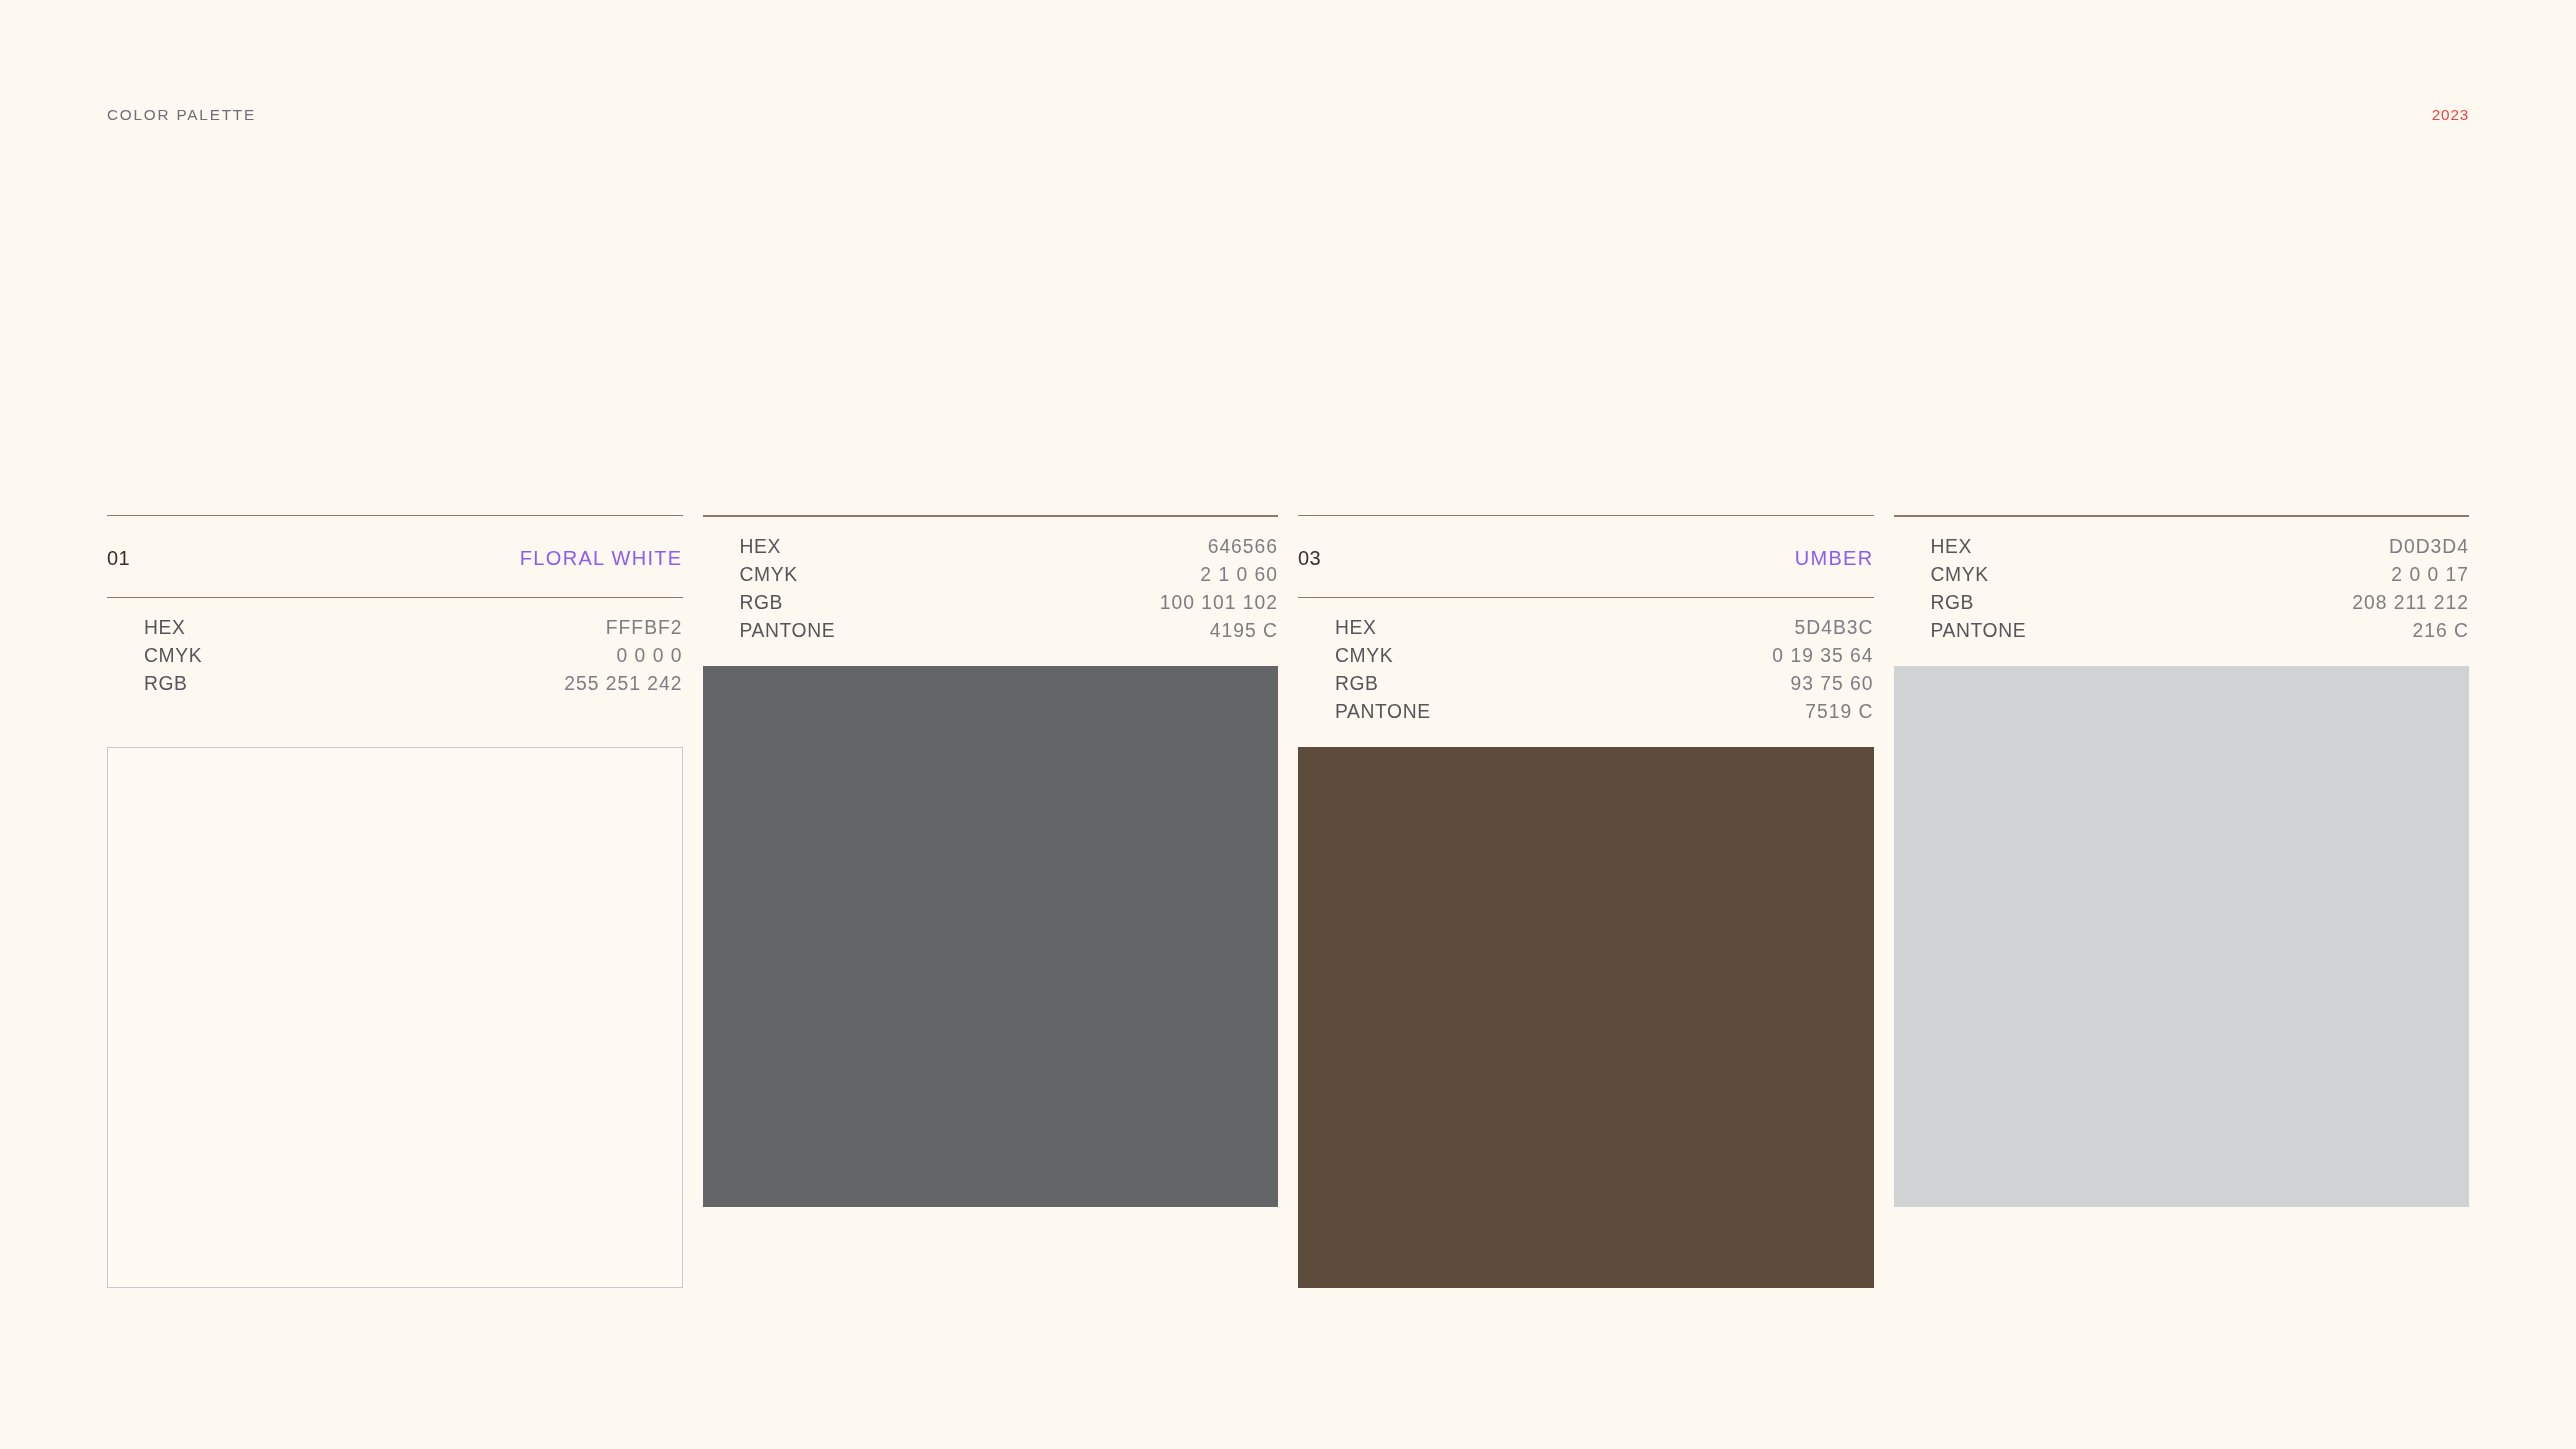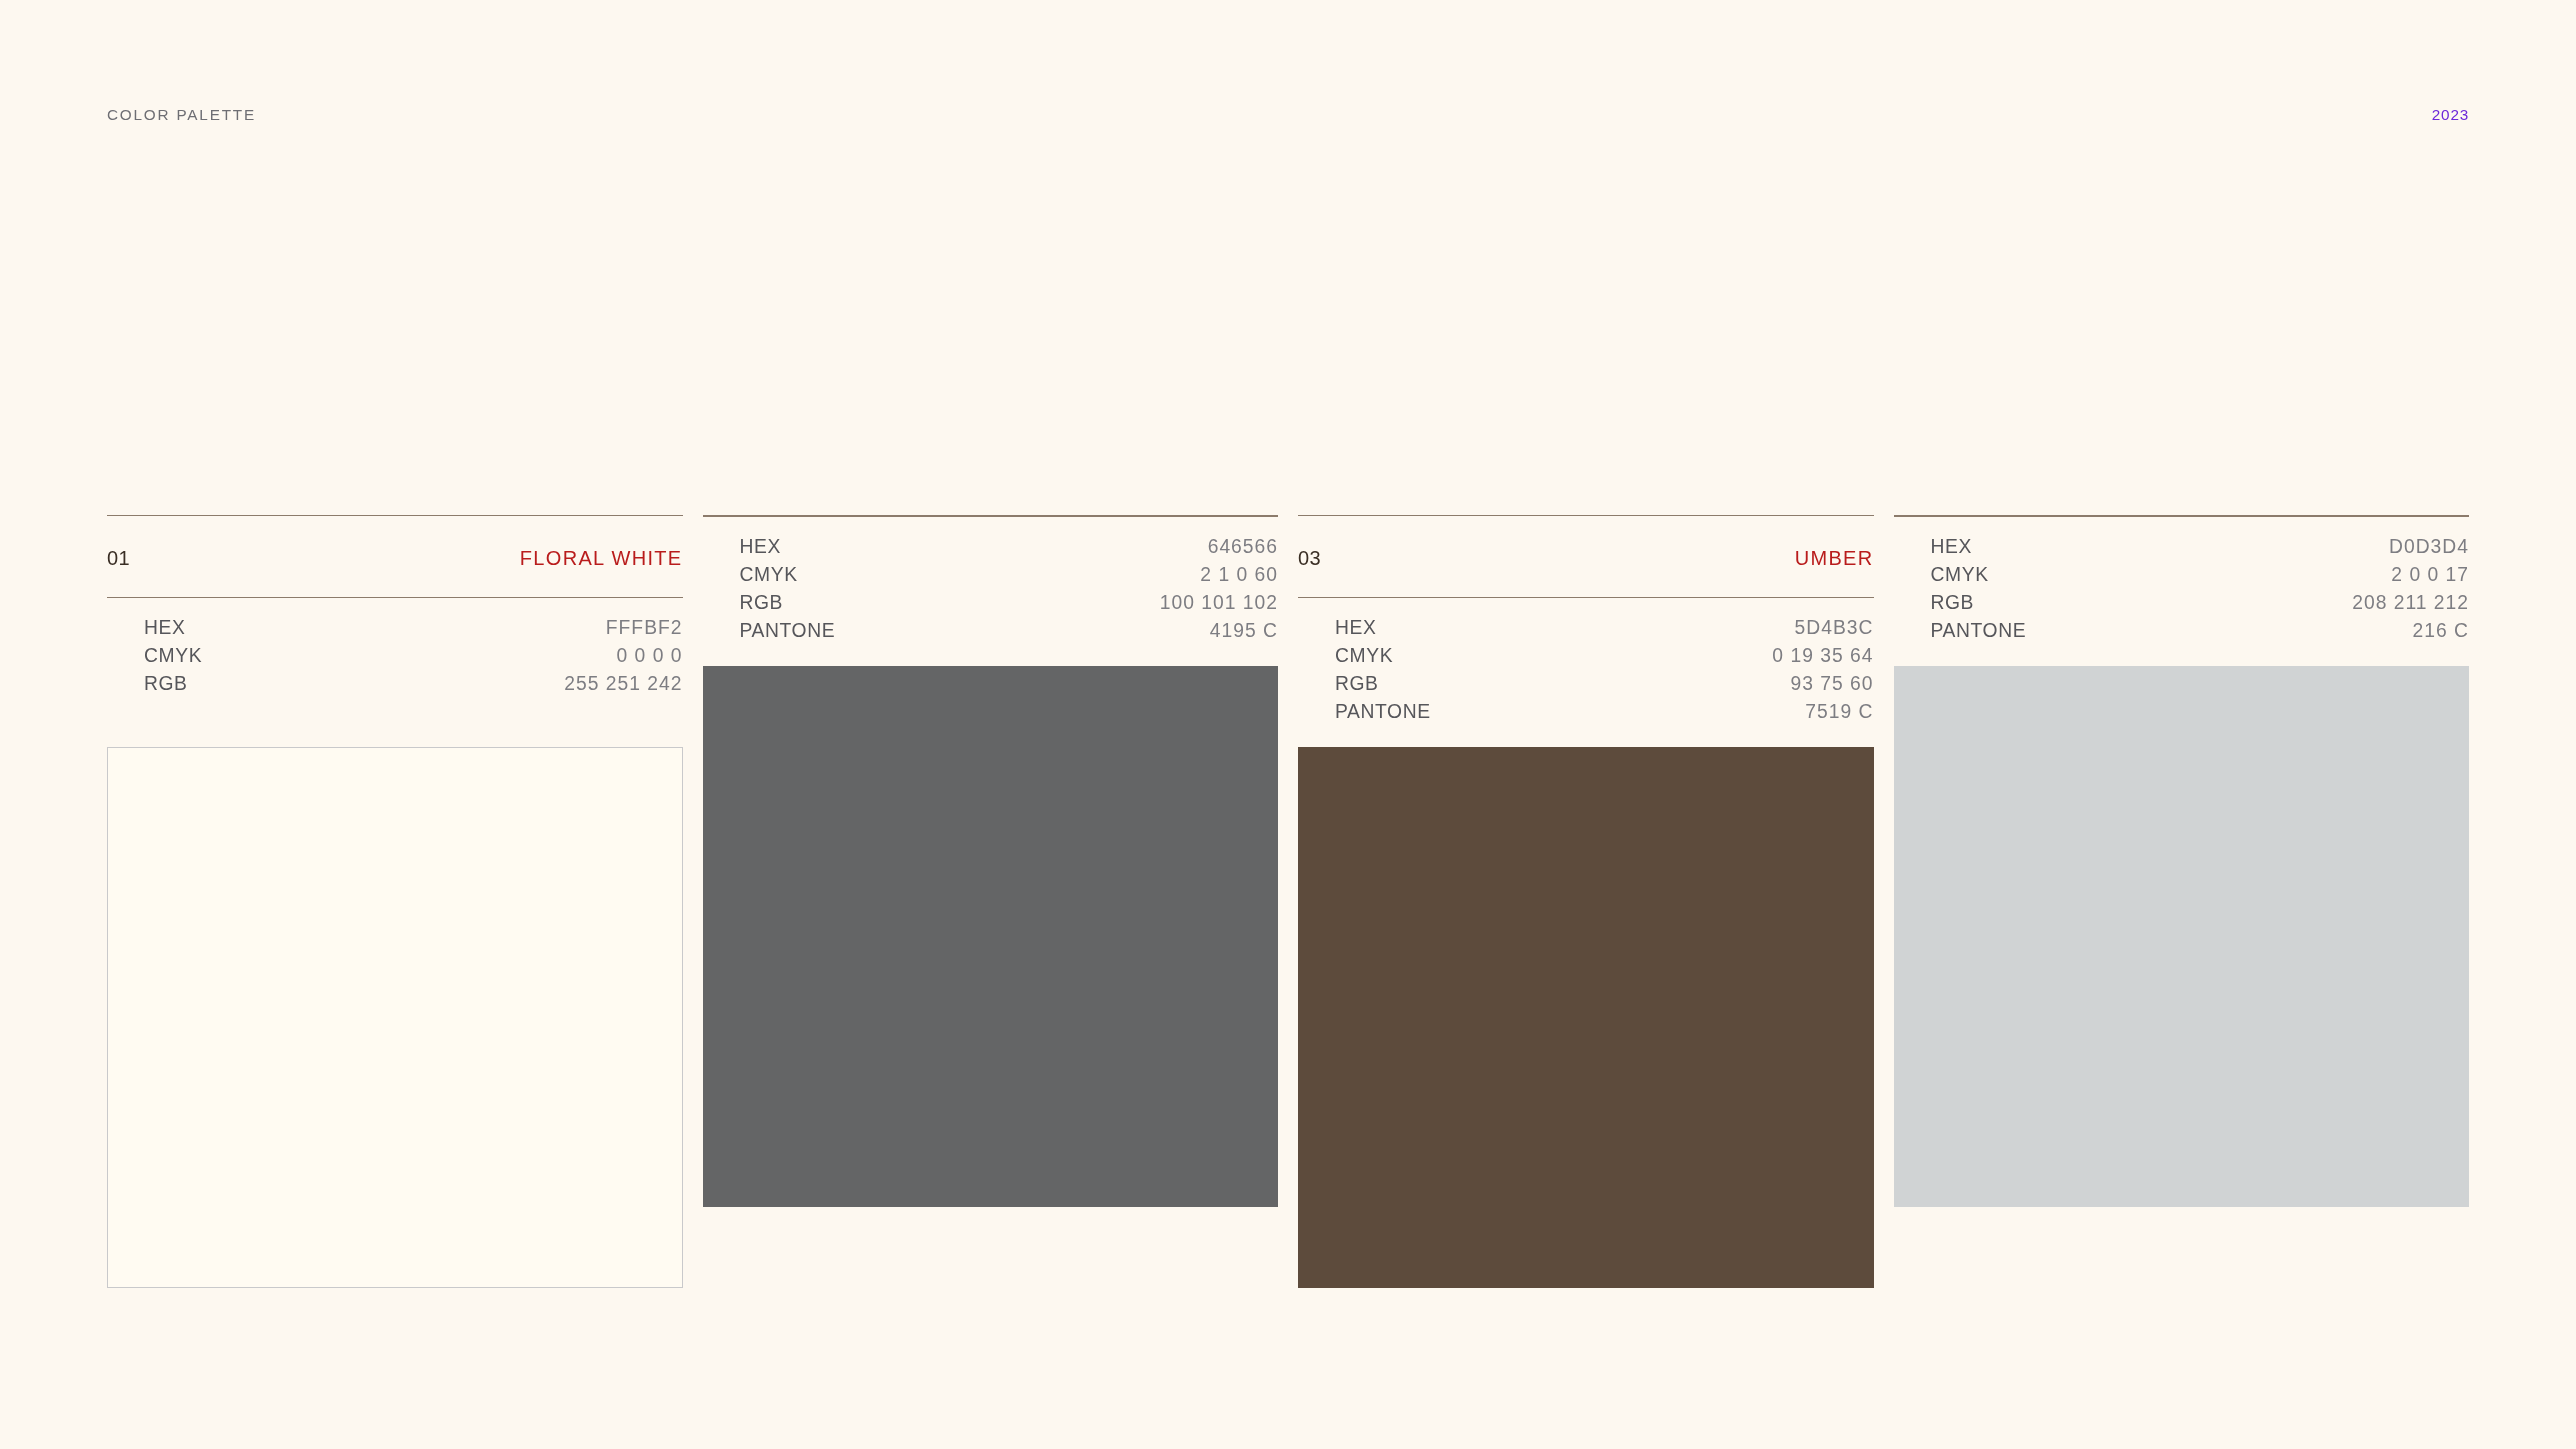--- a/index.html
+++ b/index.html
@@ -30,21 +30,21 @@
   .eyebrow {
     font-size: 15.3px;
     letter-spacing: 1.8px;
     color: #6E6E73;
     font-weight: 400;
     white-space: nowrap;
   }
   .year {
     font-size: 15.3px;
     letter-spacing: 0.8px;
-    color: #6d28d9;
+    color: #ef4444;
     font-weight: 400;
     white-space: nowrap;
   }
 
   
   .palette {
     position: absolute;
     top: 515px;
     left: 107px;
     width: 2362px;
@@ -73,21 +73,21 @@
     box-sizing: border-box;
   }
   .col-index {
     font-size: 20px;
     color: #3A2E24;
     letter-spacing: 0.5px;
     font-weight: 400;
   }
   .col-name {
     font-size: 20px;
-    color: #b91c1c;
+    color: #8b5cf6;
     letter-spacing: 1.3px;
     font-weight: 400;
     text-align: right;
     white-space: nowrap;
   }
 
   .rule-mid {
     height: 0;
     border-top: 1.6px solid #8C7B6B;
     width: 100%;

